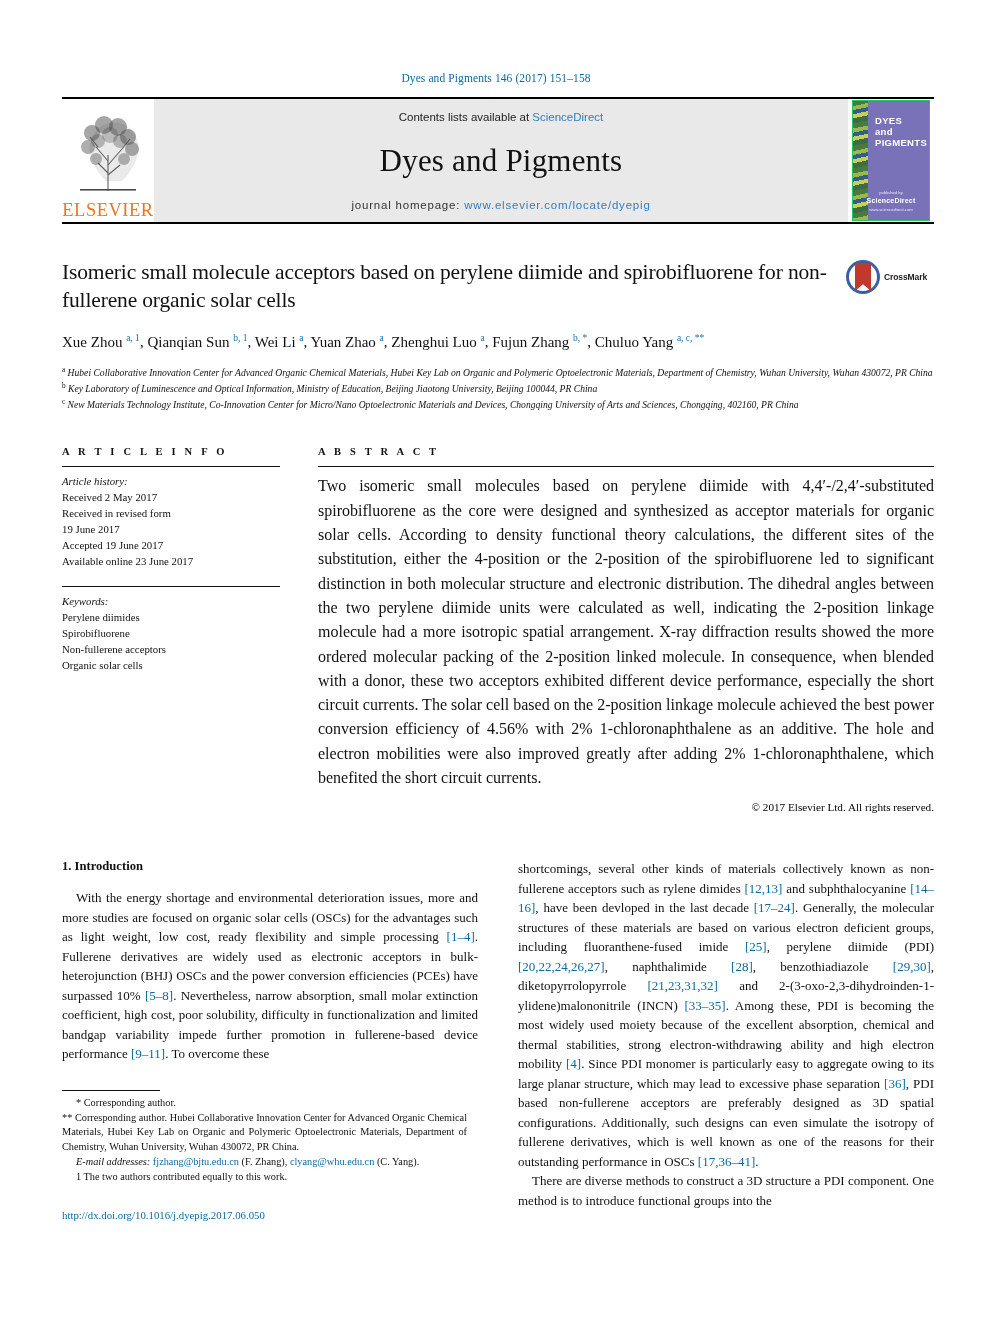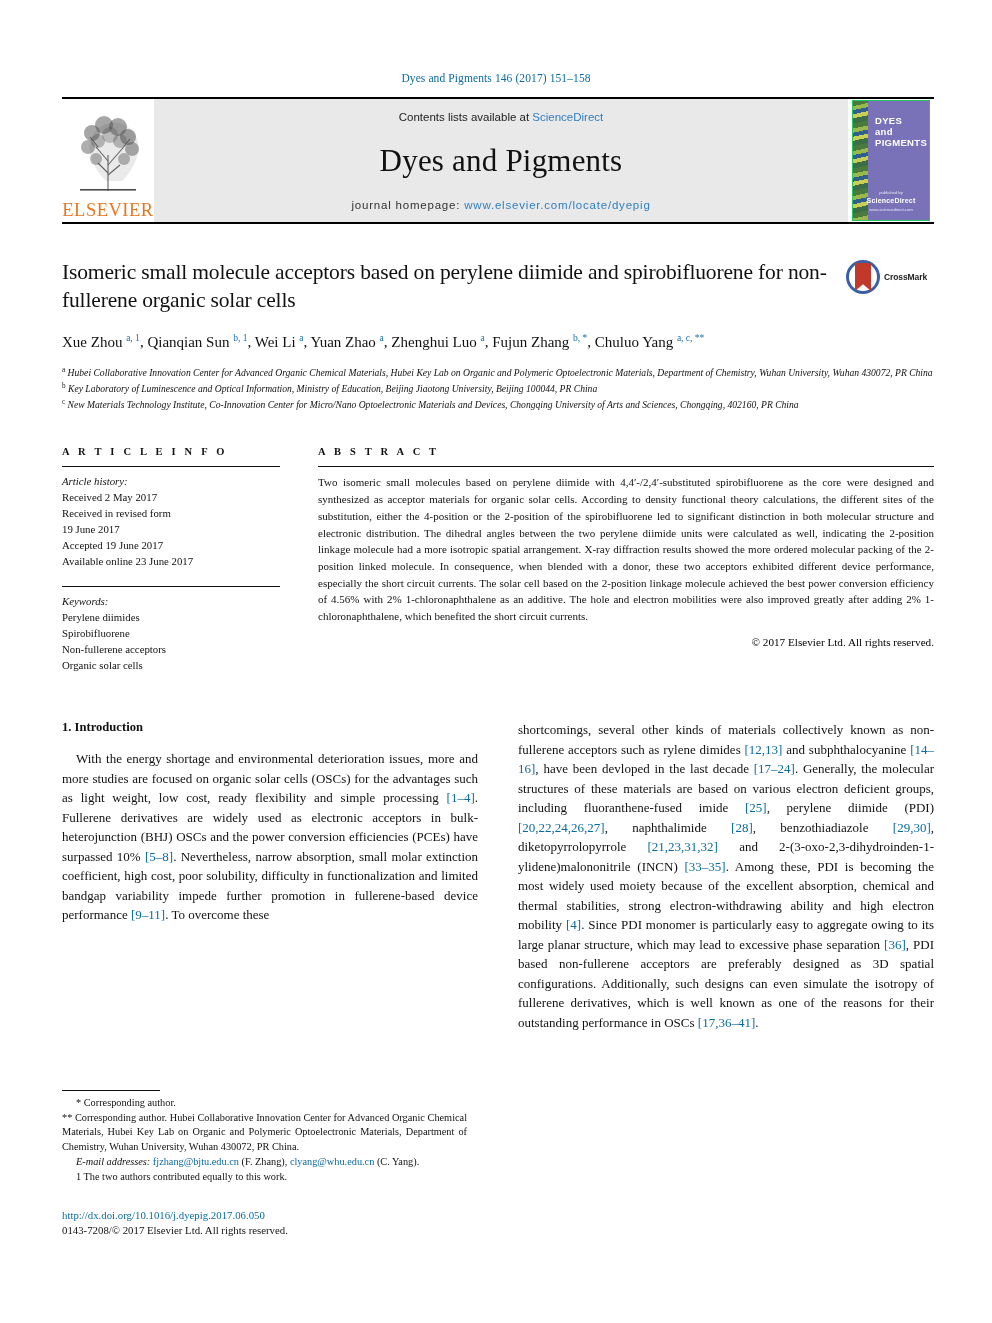--- a/index.html
+++ b/index.html
@@ -212,21 +212,21 @@
   .info-block {
     font-family: "Liberation Serif", serif;
     font-size: 10.8px;
     line-height: 1.48;
     color: #111;
   }
   .info-block .lbl { font-style: italic; }
   .info-gap { height: 16px; }
   .abs-body {
     font-family: "Liberation Serif", serif;
-    font-size: 11px;
+    font-size: 16px;
     line-height: 1.52;
     text-align: justify;
     color: #111;
   }
   .abs-copy {
     margin-top: 11px;
     text-align: right;
     font-size: 11.2px;
   }
 
@@ -411,35 +411,35 @@
     </div>
   </div>
 
   <div class="maincols">
     <div class="mcol">
       <h2 class="secnum">1.  Introduction</h2>
       <p class="body-p">With the energy shortage and environmental deterioration issues, more and more studies are focused on organic solar cells (OSCs) for the advantages such as light weight, low cost, ready flexibility and simple processing <span class="ref">[1–4]</span>. Fullerene derivatives are widely used as electronic acceptors in bulk-heterojunction (BHJ) OSCs and the power conversion efficiencies (PCEs) have surpassed 10% <span class="ref">[5–8]</span>. Nevertheless, narrow absorption, small molar extinction coefficient, high cost, poor solubility, difficulty in functionalization and limited bandgap variability impede further promotion in fullerene-based device performance <span class="ref">[9–11]</span>. To overcome these</p>
     </div>
     <div class="mcol">
       <p class="body-p noind">shortcomings, several other kinds of materials collectively known as non-fullerene acceptors such as rylene dimides <span class="ref">[12,13]</span> and subphthalocyanine <span class="ref">[14–16]</span>, have been devloped in the last decade <span class="ref">[17–24]</span>. Generally, the molecular structures of these materials are based on various electron deficient groups, including fluoranthene-fused imide <span class="ref">[25]</span>, perylene diimide (PDI) <span class="ref">[20,22,24,26,27]</span>, naphthalimide <span class="ref">[28]</span>, benzothiadiazole <span class="ref">[29,30]</span>, diketopyrrolopyrrole <span class="ref">[21,23,31,32]</span> and 2-(3-oxo-2,3-dihydroinden-1- ylidene)malononitrile (INCN) <span class="ref">[33–35]</span>. Among these, PDI is becoming the most widely used moiety because of the excellent absorption, chemical and thermal stabilities, strong electron-withdrawing ability and high electron mobility <span class="ref">[4]</span>. Since PDI monomer is particularly easy to aggregate owing to its large planar structure, which may lead to excessive phase separation <span class="ref">[36]</span>, PDI based non-fullerene acceptors are preferably designed as 3D spatial configurations. Additionally, such designs can even simulate the isotropy of fullerene derivatives, which is well known as one of the reasons for their outstanding performance in OSCs <span class="ref">[17,36–41]</span>.</p>
+      <p class="body-p">There are diverse methods to construct a 3D structure a PDI component. One method is to introduce functional groups into the</p>
     </div>
   </div>
 
   <div class="footnotes">
     <div class="fn-rule"></div>
     <p class="fn fn-ind">* Corresponding author.</p>
     <p class="fn">** Corresponding author. Hubei Collaborative Innovation Center for Advanced Organic Chemical Materials, Hubei Key Lab on Organic and Polymeric Optoelectronic Materials, Department of Chemistry, Wuhan University, Wuhan 430072, PR China.</p>
     <p class="fn fn-ind">
       <span class="em">E-mail addresses:</span>
       <span class="mail">fjzhang@bjtu.edu.cn</span>
       <span>(F. Zhang)</span>,
       <span class="mail">clyang@whu.edu.cn</span>
       <span>(C. Yang).</span>
     </p>
     <p class="fn fn-ind">1  The two authors contributed equally to this work.</p>
   </div>
 
   <div class="bottominfo">
     <div class="doi">http://dx.doi.org/10.1016/j.dyepig.2017.06.050</div>
-    <div class="issn">0143-7208/© 2017 Elsevier Ltd. All rights reserved.</div>
   </div>
 
 </div>
 
 </body></html>

